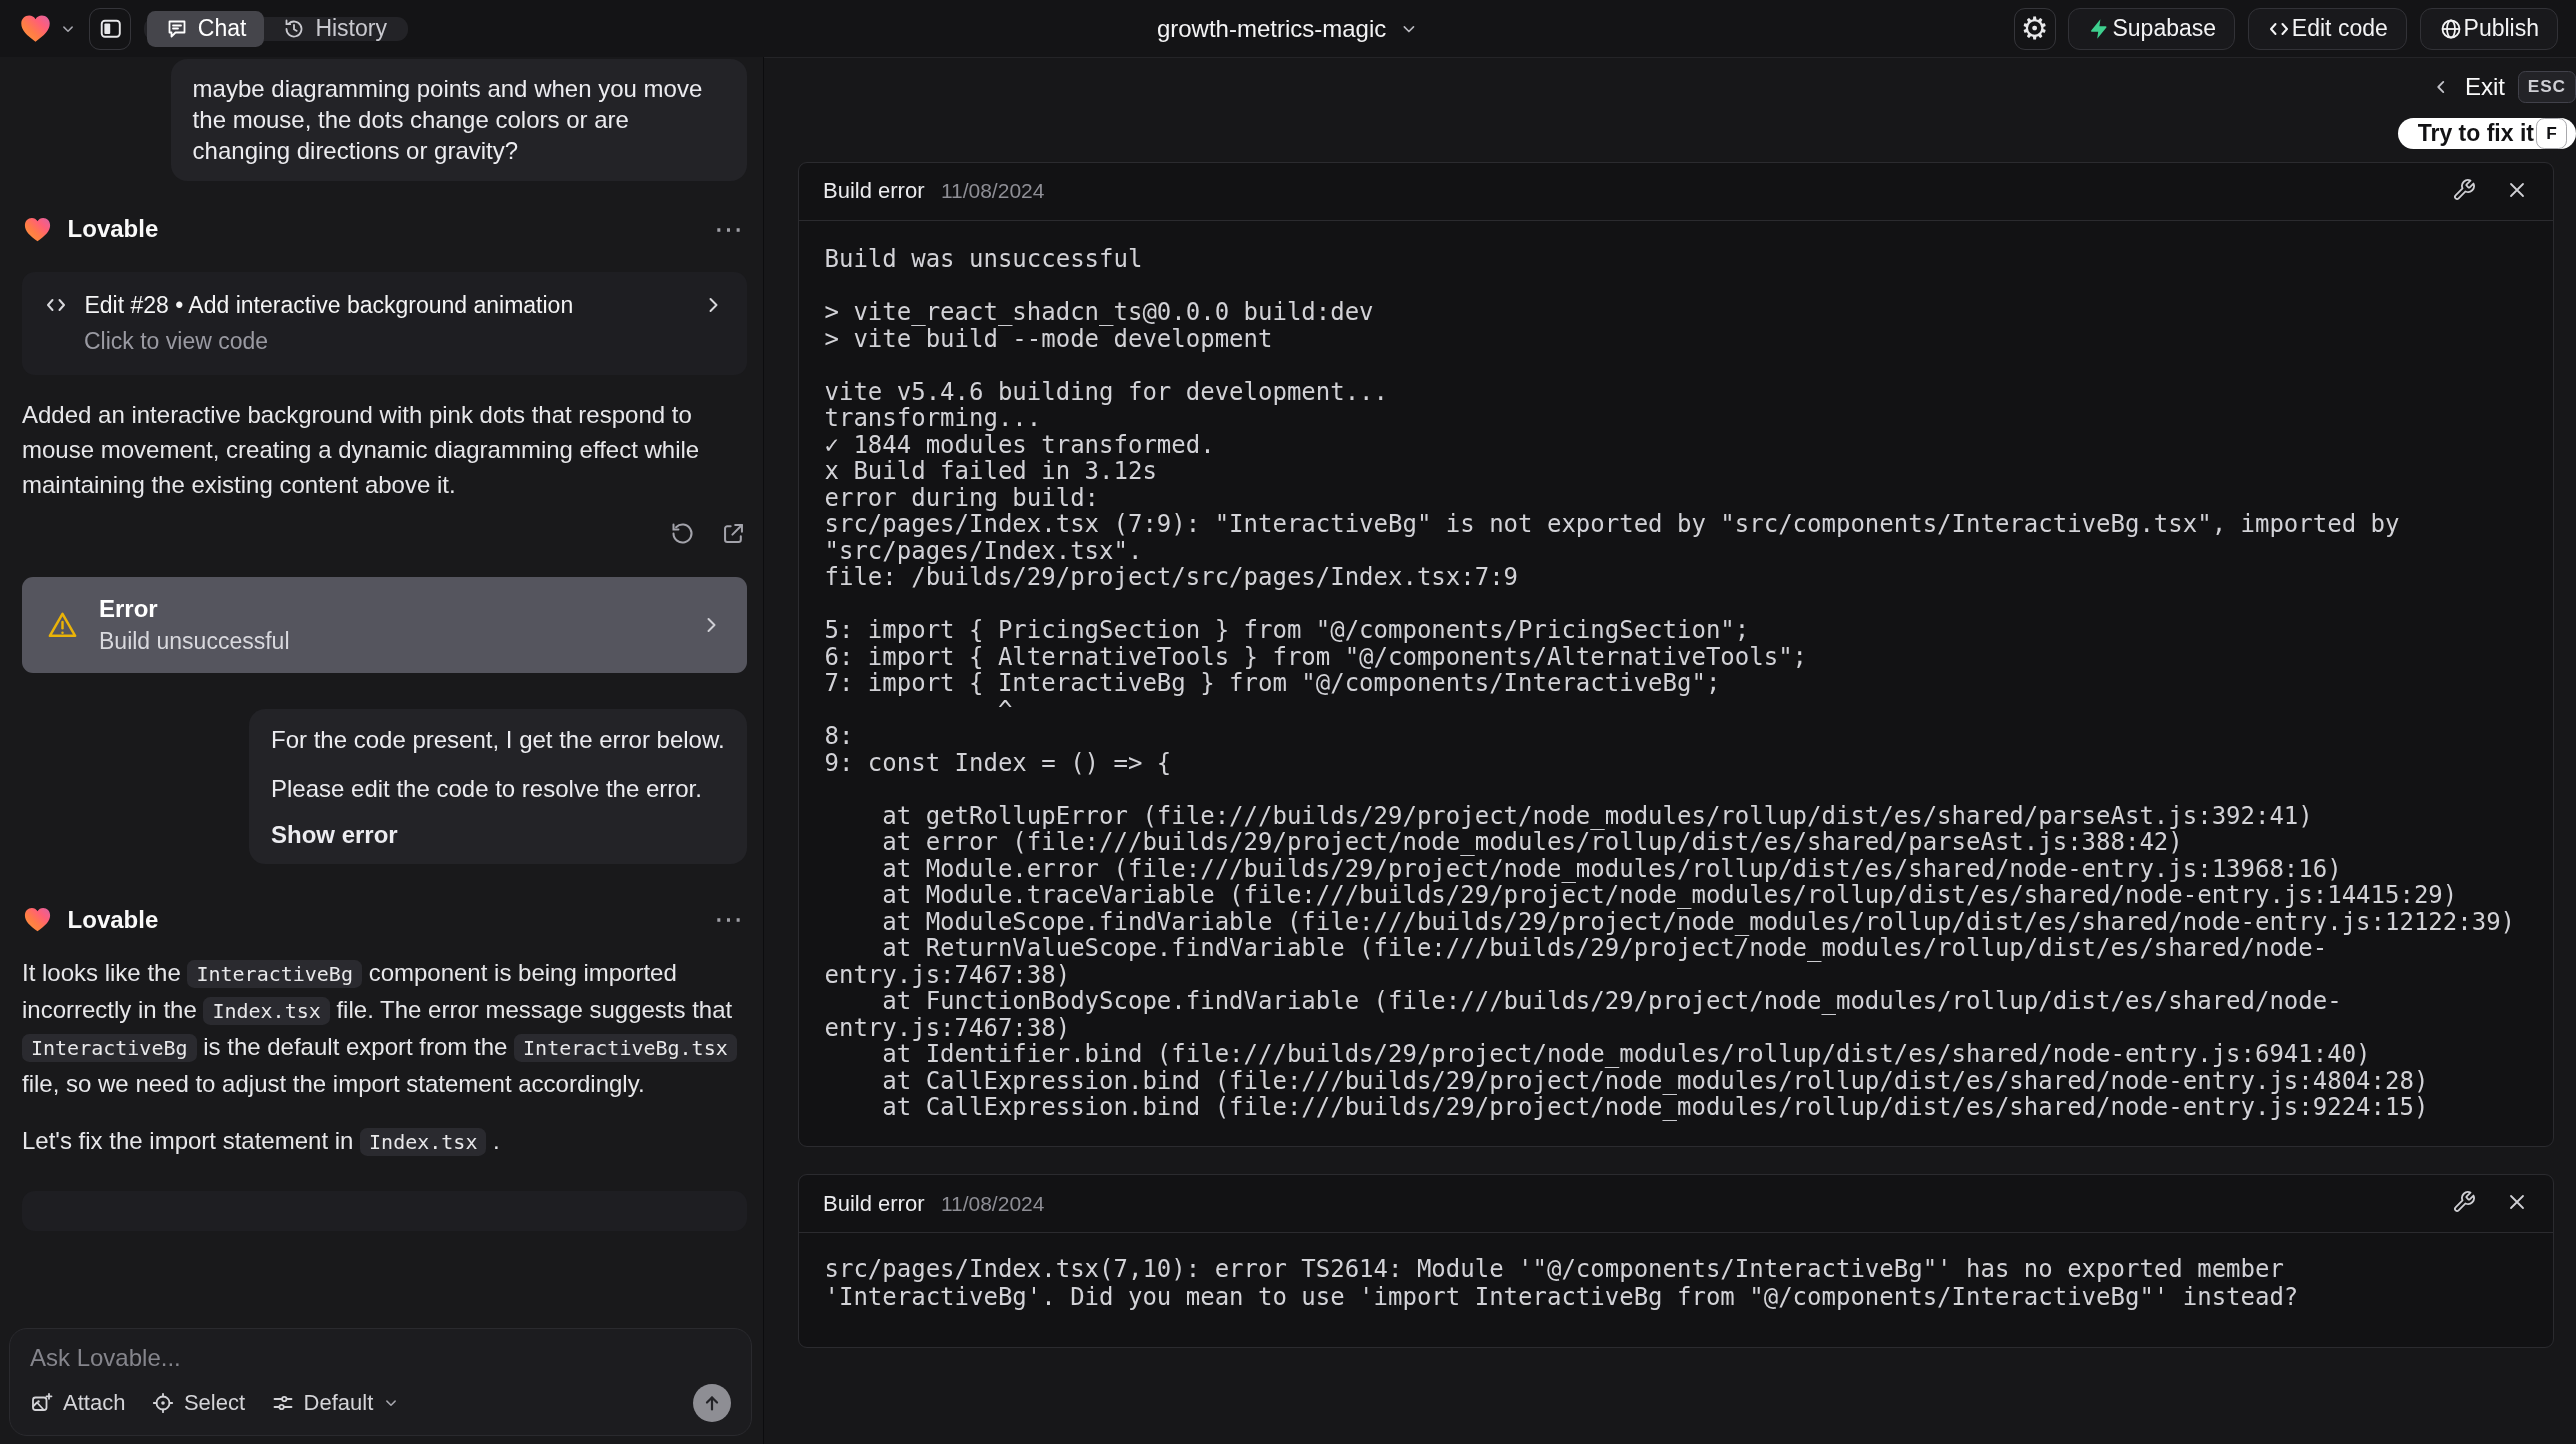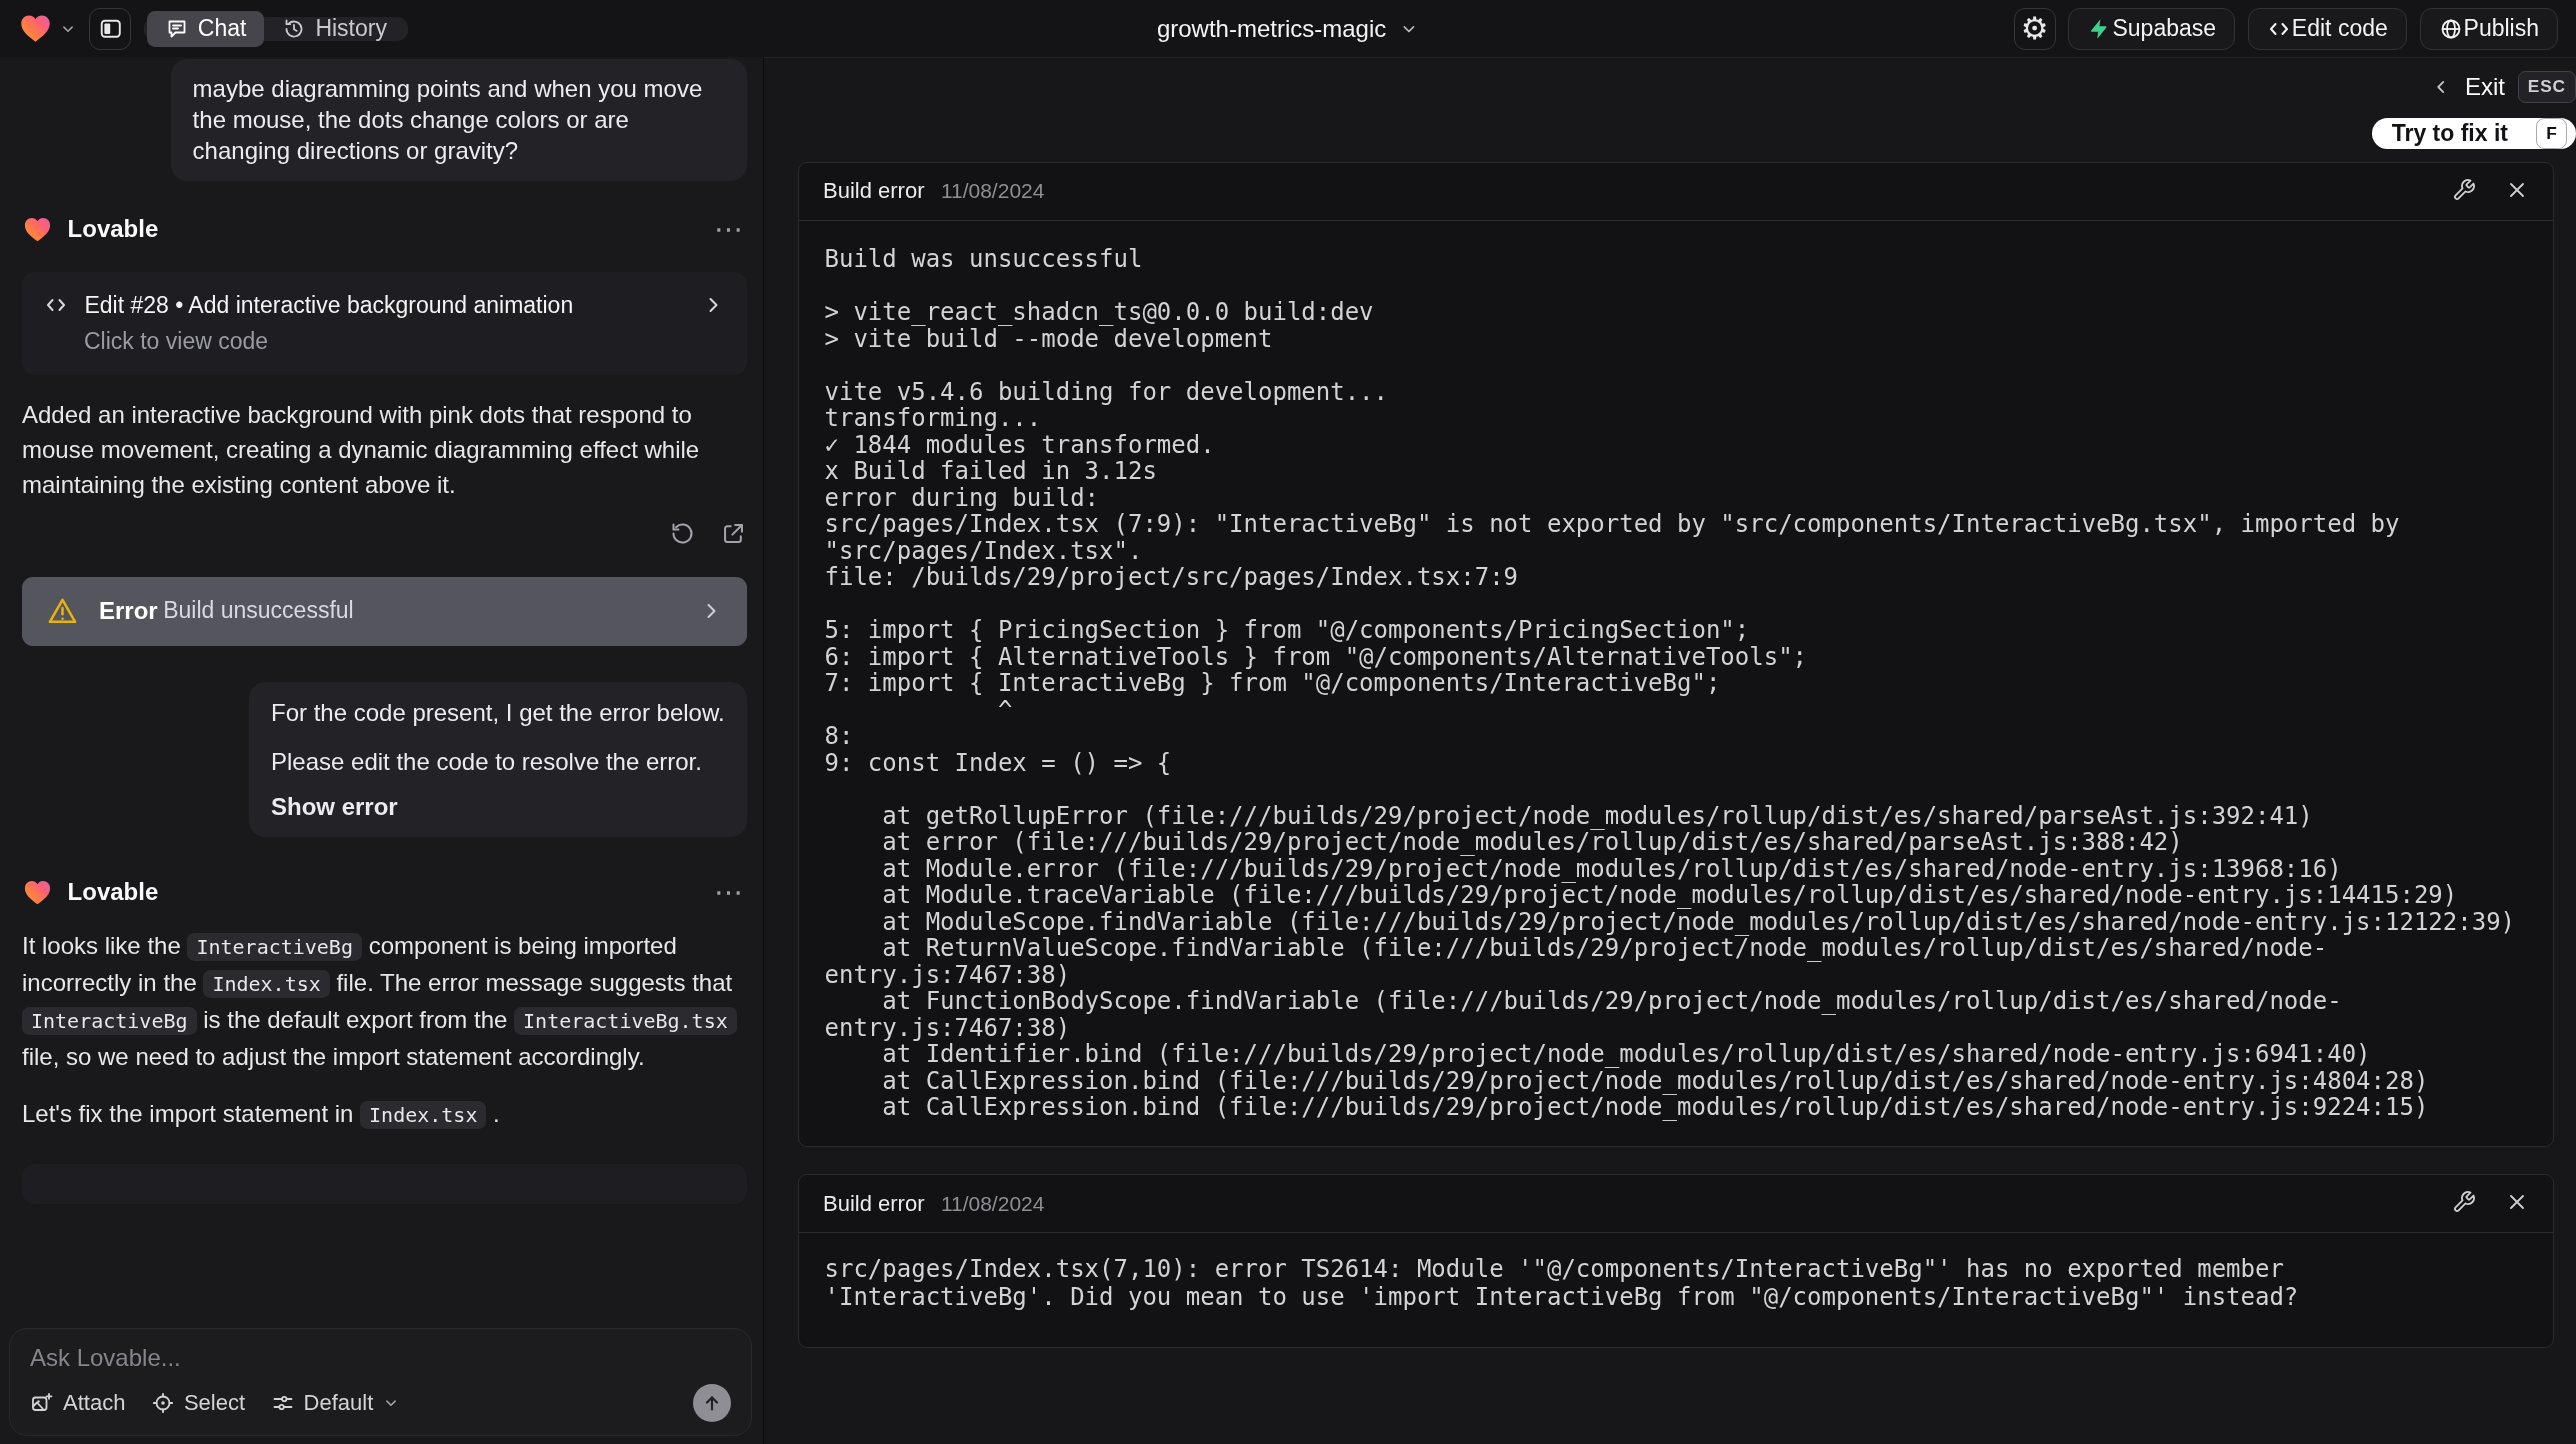--- a/index.html
+++ b/index.html
@@ -58,21 +58,21 @@
   .edit-card .row1 svg { width:24px; height:24px; color:#d8d8dc; flex:0 0 auto; }
   .edit-title { font-size:23px; color:#f4f4f5; }
   .edit-chev { margin-left:auto; width:22px; height:22px; color:#9a9aa2; }
   .edit-sub { margin-top:9px; margin-left:40px; font-size:23px; color:#9a9aa2; }
   .msg-actions { display:flex; justify-content:flex-end; gap:24px; margin-top:18px; }
   .msg-actions button { background:none; border:none; color:#a3a3ab; cursor:pointer; padding:0; }
   .msg-actions svg { width:27px; height:27px; }
   .error-card { margin-top:27px; background:#55555e; border-radius:11px; padding:18px 24px;
     display:flex; align-items:center; gap:20px; cursor:pointer; }
   .error-card .warn { width:33px; height:33px; flex:0 0 auto; }
-  .error-texts { display:flex; flex-direction:row; gap:5.5px; }
+  .error-texts { display:flex; flex-direction:column; gap:5.5px; }
   .error-title { font-size:24px; font-weight:bold; color:#ffffff; }
   .error-sub { font-size:23px; color:#d9d9de; }
   .error-chev { margin-left:auto; width:24px; height:24px; color:#cfcfd5; }
 
   
   .composer { margin:11px 11px 9px 9px; background:#1c1c1f; border:0.9px solid #2a2a2e;
     border-radius:18px; height:108px; padding:14.6px 20px 12.8px; display:flex; flex-direction:column; }
   .composer textarea { background:transparent; border:none; outline:none; resize:none; padding:0;
     font-family:inherit; font-size:24px; color:#e8e8ea; height:33px; }
   .composer textarea::placeholder { color:#85858c; }
@@ -87,21 +87,21 @@
 
   
   .preview-panel { flex:1; background:#171719; border-top:0.9px solid #242427; display:flex;
     flex-direction:column; min-width:0; }
   .preview-header { margin:12.8px 0 0 24px; height:51px; display:flex; align-items:flex-end; gap:14.6px;flex-direction:column; }
   .exit-btn { display:flex; align-items:center; gap:12.8px; background:none; border:none; color:#fafafa;
     font-size:24px; font-family:inherit; cursor:pointer; padding:0; }
   .exit-btn svg { width:22px; height:22px; color:#c3c3c9; }
   .key-badge { background:#232327; border:0.9px solid #41414a; border-radius:7.3px; padding:4.6px 9px;
     font-size:17.3px; font-weight:bold; color:#cfcfd4; letter-spacing:0.9px; }
-  .fix-btn { margin-left:14.6px; display:flex; align-items:center; gap:28px; background:#ffffff;
+  .fix-btn { margin-left:14.6px; display:flex; align-items:center; gap:2px; background:#ffffff;
     color:#121214; border:none; border-radius:22px; height:44px; padding:0 9px 0 20px;
     font-size:23px; font-weight:bold; font-family:inherit; cursor:pointer; }
   .fix-key { width:31px; height:31px; display:flex; align-items:center; justify-content:center;
     border:1.8px solid #a9a9ad; border-radius:8.2px; font-size:17.3px; font-weight:bold; color:#121214; }
 
   .err-card { margin:40px 22px 0 34px; background:#121214; border:0.9px solid #2b2b2f; border-radius:9px;
     overflow:hidden; }
   .err-card.second { margin-top:27px; }
   .err-head { height:58px; display:flex; align-items:center; padding:0 24px; border-bottom:0.9px solid #2b2b2f; }
   .err-title { font-size:22px; color:#ececef; }

